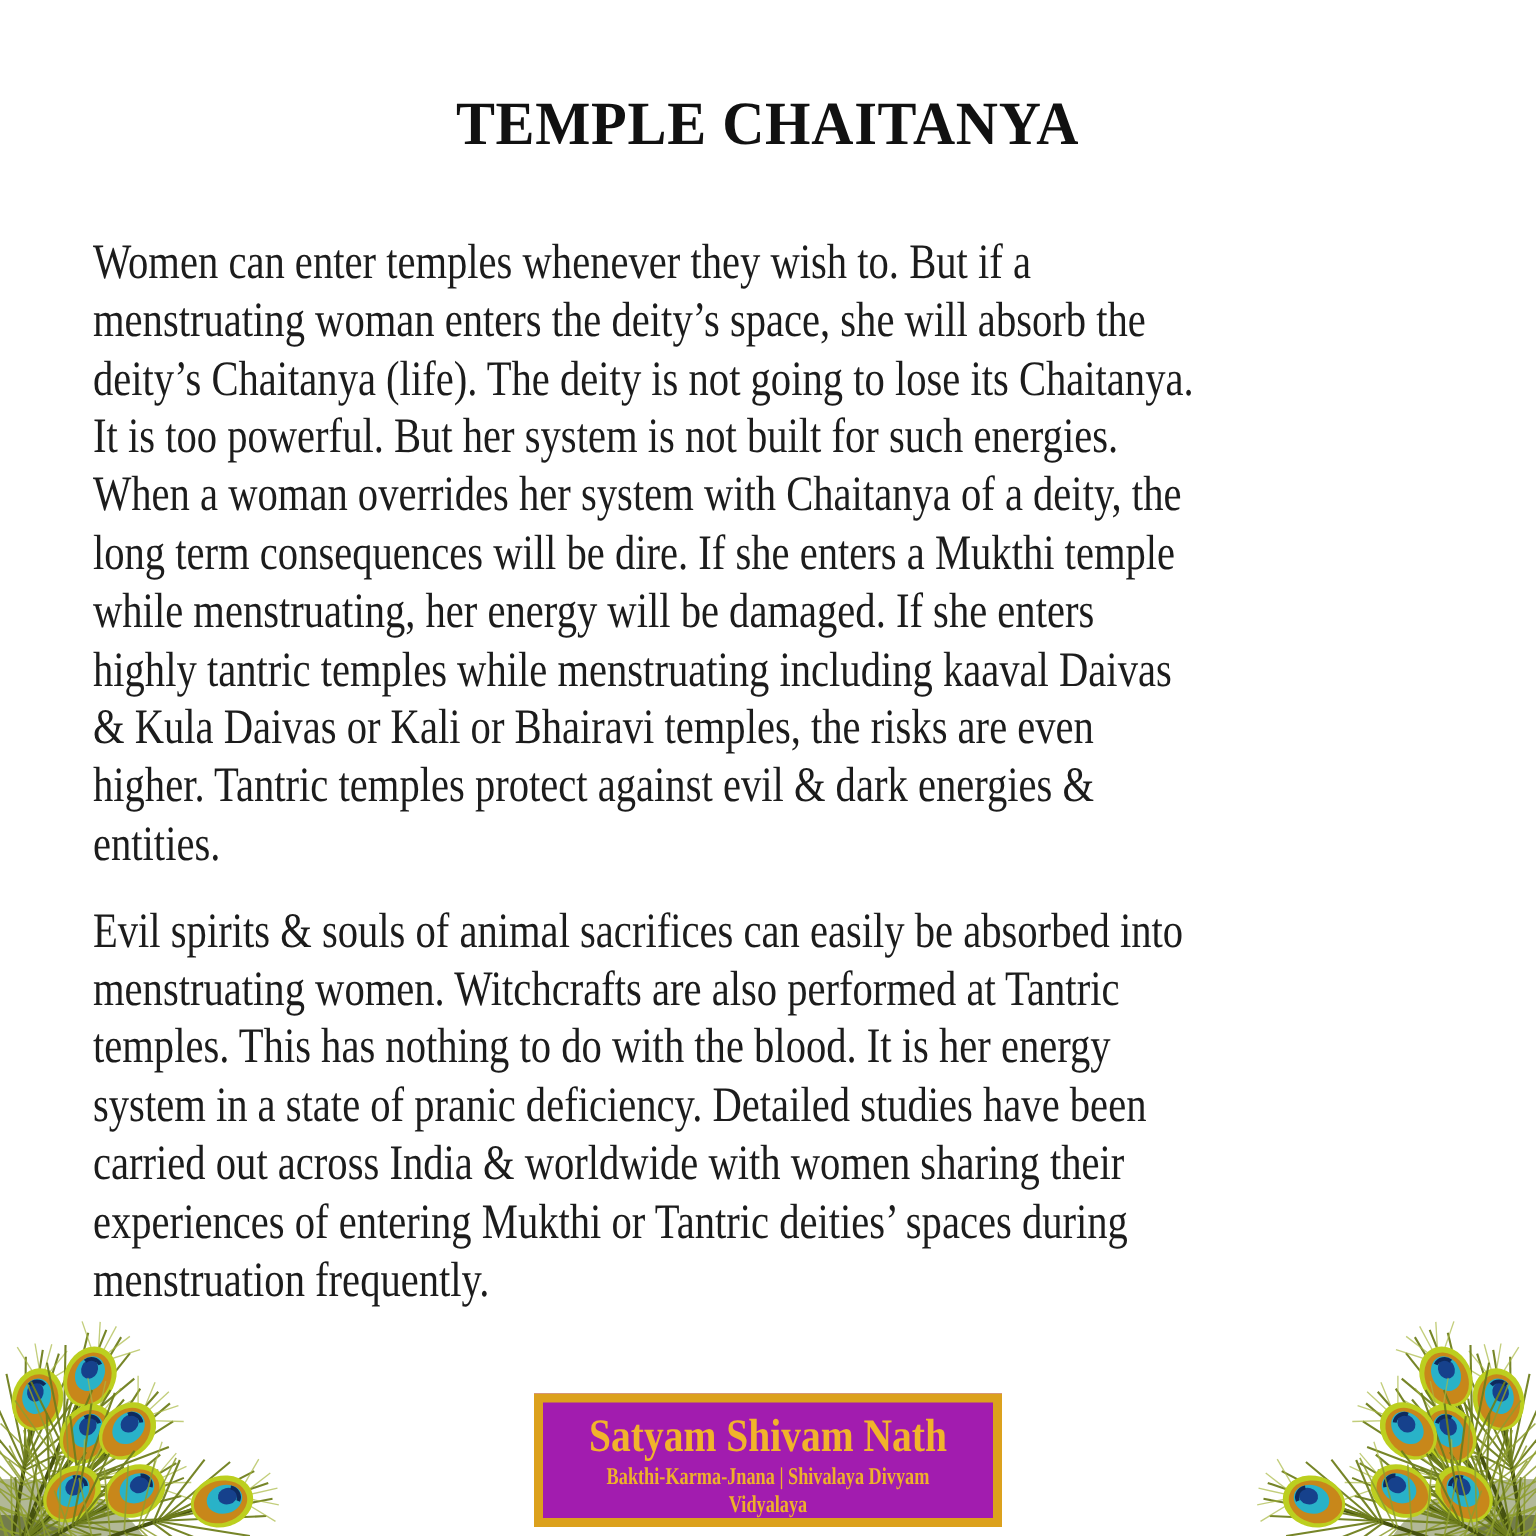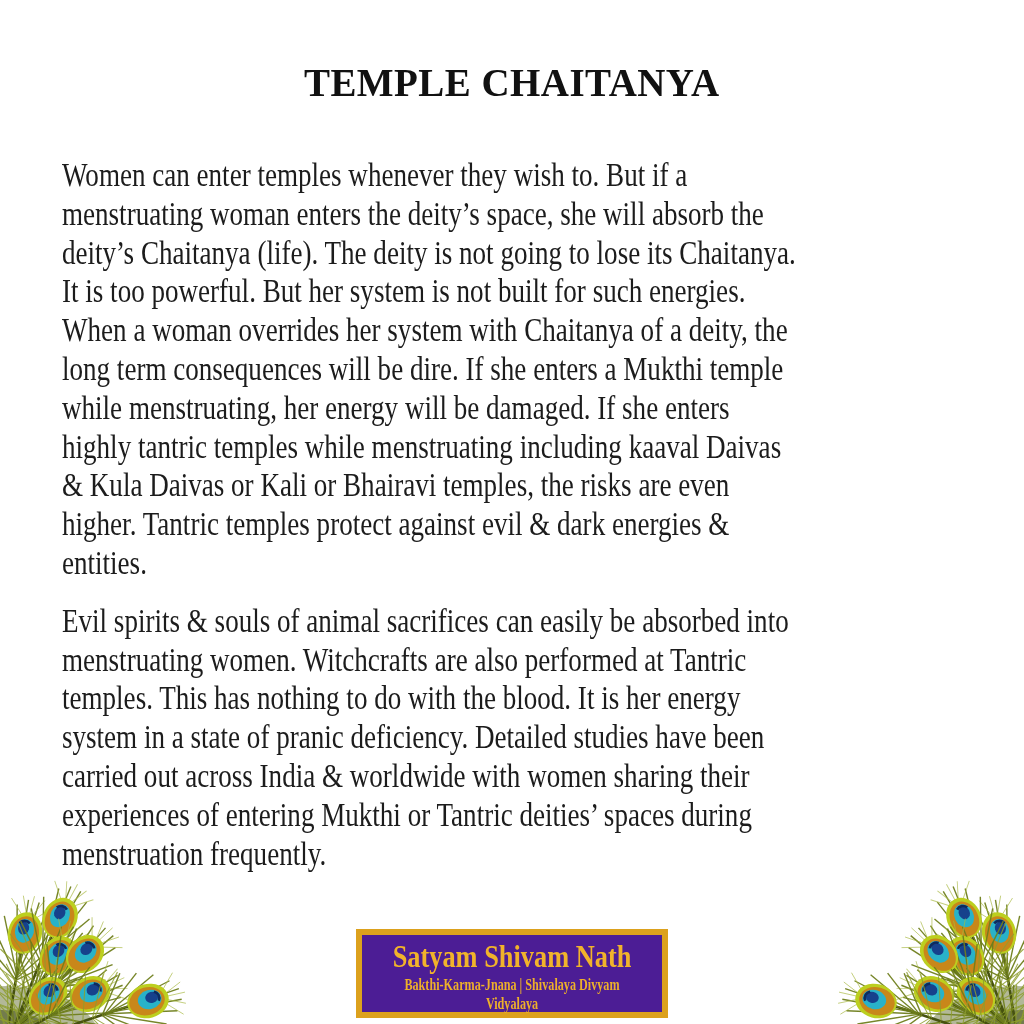--- a/index.html
+++ b/index.html
@@ -54,21 +54,21 @@
   .feathers.left  { left: 0; }
   .feathers.right { right: 0; }
   .badge {
     position: absolute;
     top: 913px;
     left: 50%;
     transform: translateX(-50%);
     width: 312px;
     height: 89px;
     box-sizing: border-box;
-    background: #4c1d95;
+    background: #a21caf;
     border: 6px solid #dca11d;
     text-align: center;
   }
   .badge-title {
     margin-top: 5px;
     font-size: 31px;
     font-weight: bold;
     color: #f1b32b;
     line-height: 34px;
     transform: scaleX(0.85);

